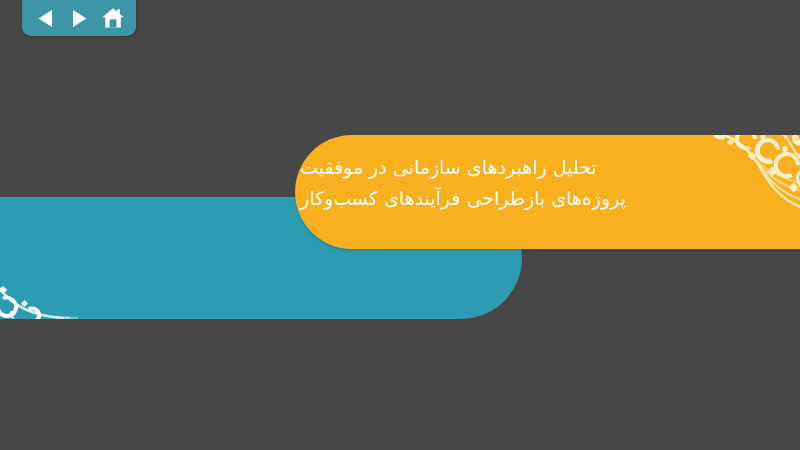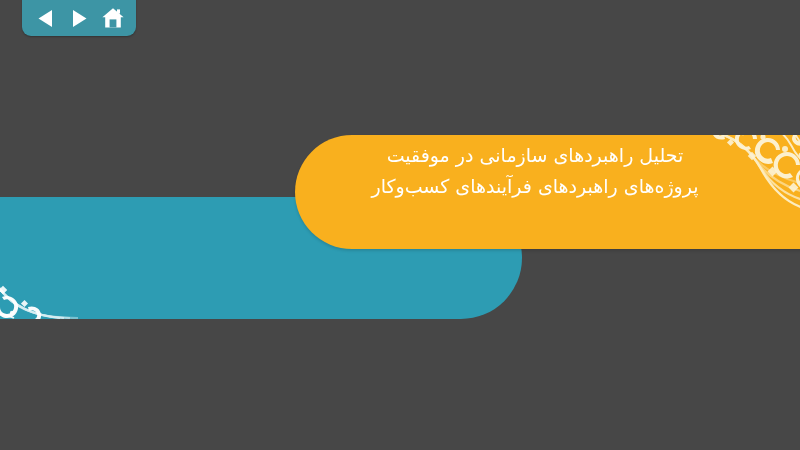--- a/index.html
+++ b/index.html
@@ -86,24 +86,24 @@
     top: -2px;
     width: 200px;
     height: 116px;
     pointer-events: none;
   }
 
   
   #slide-title {
     position: absolute;
     left: 300px;
-    top: 140px;
+    top: 152px;
     width: 470px;
     direction: rtl;
-    text-align: center;
+    text-align: left;
     color: #ffffff;
     font-family: "DejaVu Sans", sans-serif;
     font-size: 19px;
     line-height: 31px;
     font-weight: normal;
     letter-spacing: 0;
     white-space: nowrap;
   }
   #slide-title .tline { display: block; }
 </style>
@@ -210,16 +210,16 @@
         <path d="M200,38 c-12,-4 -22,-14 -28,-26 c-6,-11 -16,-19 -30,-21"></path>
         <path d="M200,26 c-10,-5 -18,-15 -24,-25 c-5,-8 -13,-12 -22,-12"></path>
         <path d="M170,-4 c-8,6 -18,4 -24,-3"></path>
         <path d="M148,-8 c-10,5 -20,2 -26,-1"></path>
       </g>
     </svg>
   </div>
 
   <div id="slide-title">
     <span class="tline">تحلیل راهبردهای سازمانی در موفقیت</span>
-    <span class="tline">پروژه‌های راهبردهای فرآیندهای کسب‌وکار</span>
+    <span class="tline">پروژه‌های بازطراحی فرآیندهای کسب‌وکار</span>
   </div>
 
 </div>
 
 </body></html>

